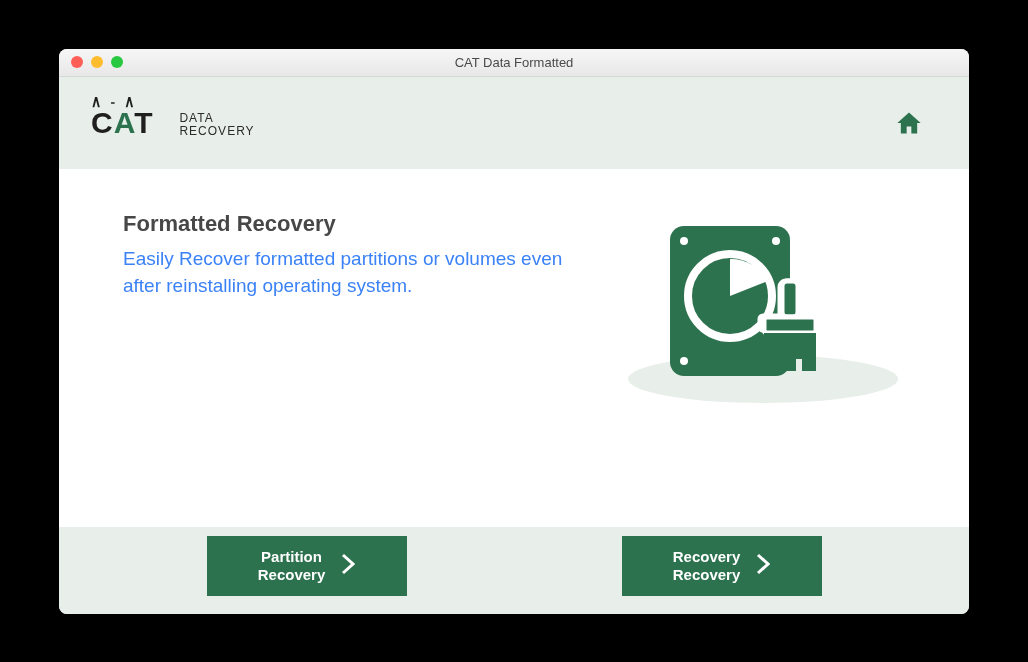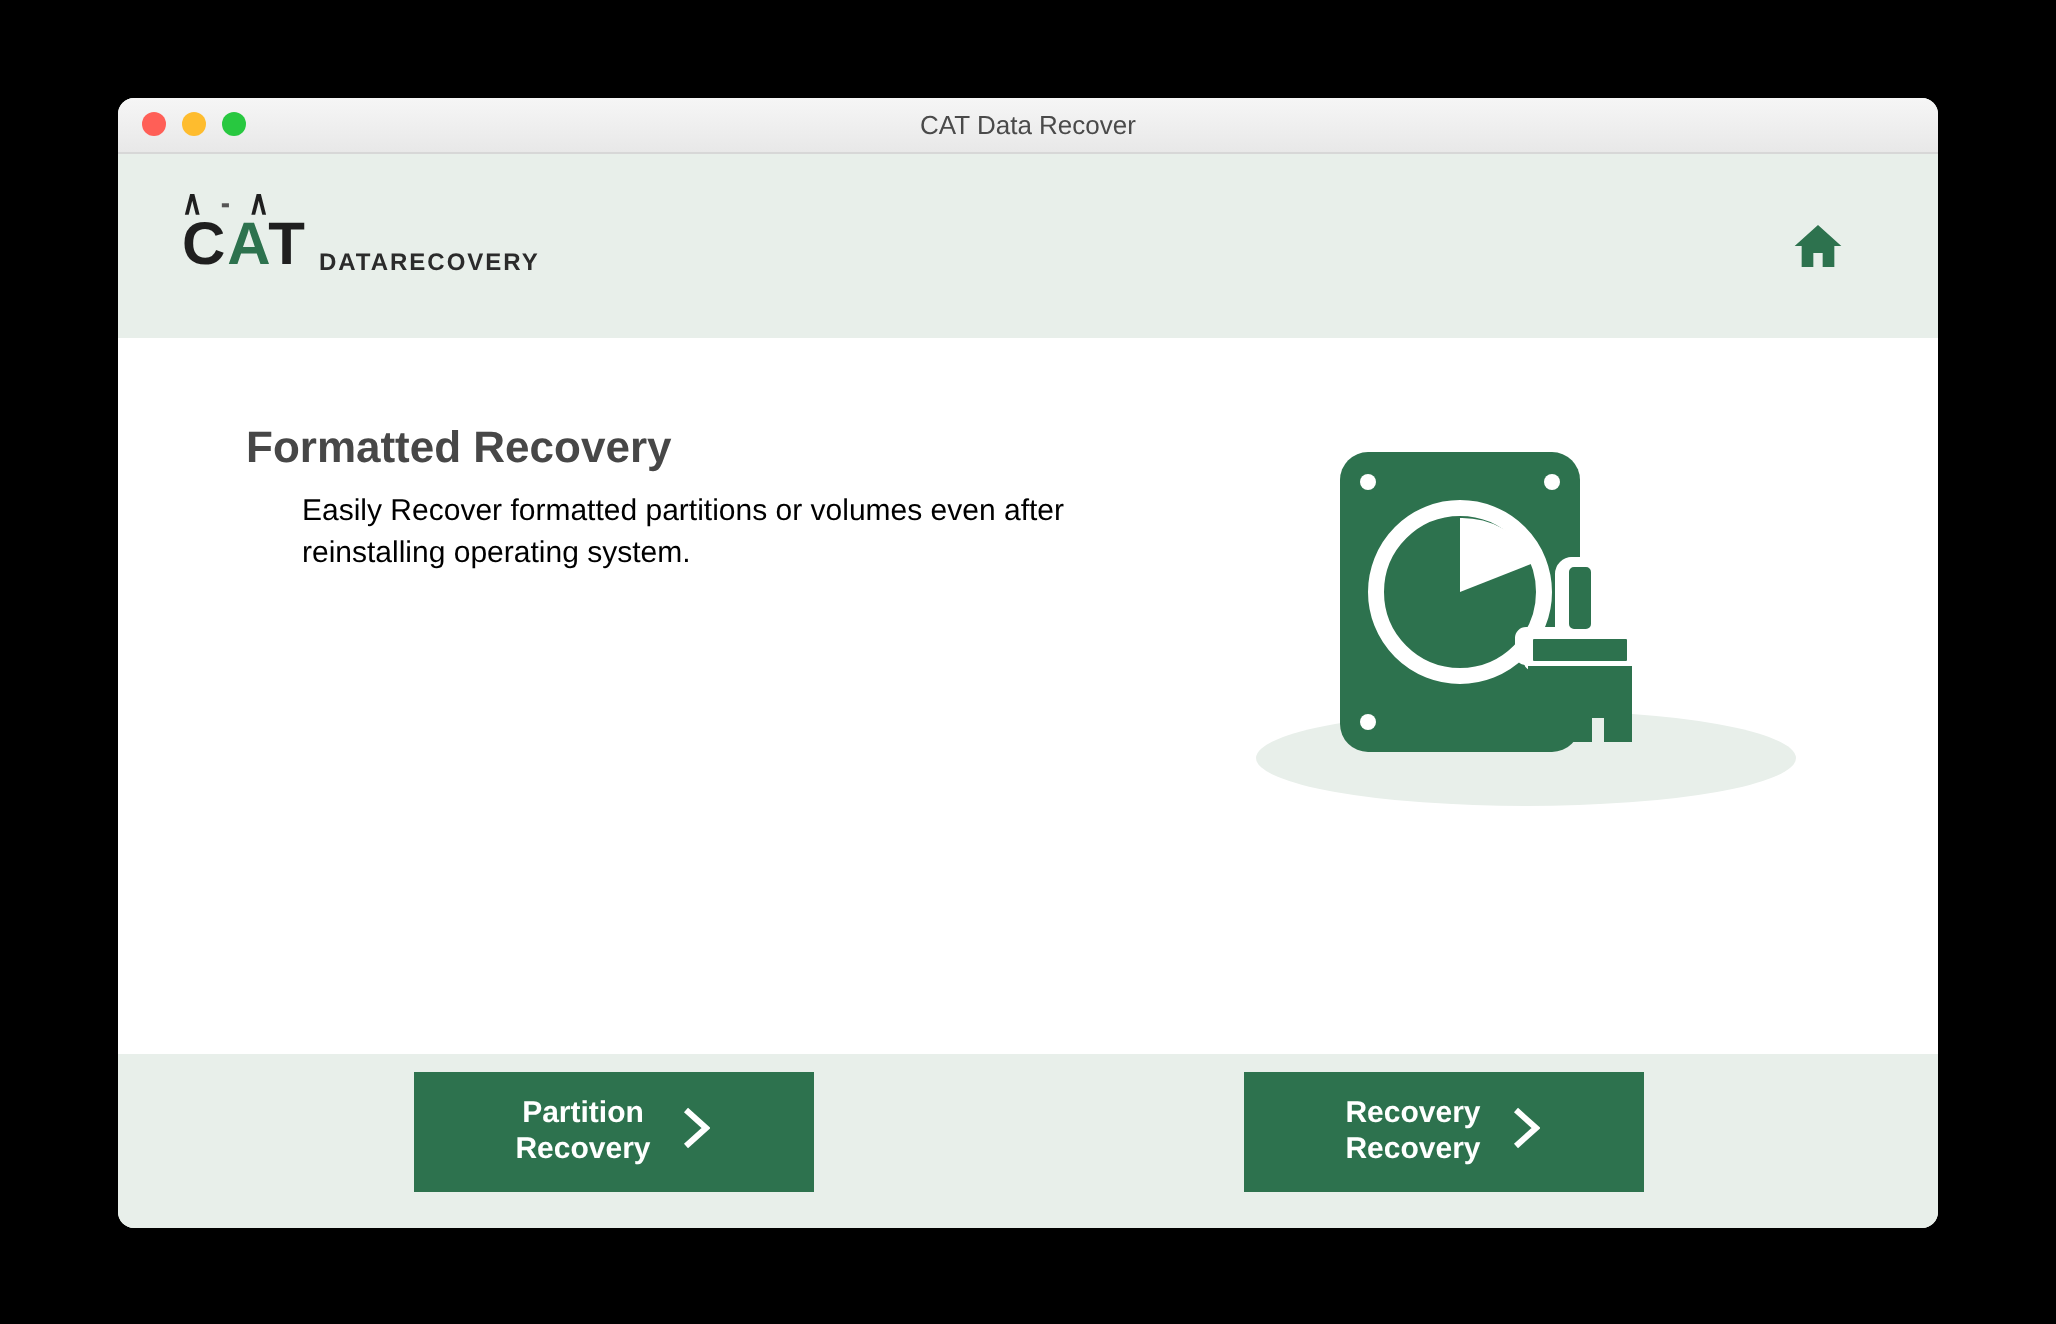--- a/index.html
+++ b/index.html
@@ -62,34 +62,34 @@
 .logo-top { display: flex; align-items: flex-end; gap: 6px; }
 .logo-cat { font-weight: 900; font-size: 30px; letter-spacing: 1px; color: #1f1f1f; position: relative; }
 .logo-cat .a { color: #2d724e; }
 .ears {
   position: absolute;
   top: -14px; left: 0; right: 18px;
   display: flex;
   justify-content: space-between;
 }
 .ear { font-size: 14px; color: #1f1f1f; transform: scaleY(1.2); }
-.logo-sub { display: flex; flex-direction: row; font-size: 12px; font-weight: 700; letter-spacing: 1px; color: #2b2b2b; line-height: 1.05; }
+.logo-sub { display: flex; flex-direction: column; font-size: 12px; font-weight: 400; letter-spacing: 1px; color: #2b2b2b; line-height: 1.05; margin-left: 20px; }
 .home-btn { width: 32px; height: 32px; display: flex; align-items: center; justify-content: center; cursor: pointer; }
 .home-btn svg { width: 28px; height: 28px; fill: #2d724e; }
 .content {
   background: #fff;
   margin: 0;
   flex: 1;
   padding: 42px 64px 36px 64px;
   display: flex;
   gap: 40px;
 }
 .text-side { flex: 1; max-width: 500px; }
 .heading { font-size: 22px; font-weight: 600; color: #474747; margin-bottom: 8px; }
-.desc { font-size: 15px; color: #000000; line-height: 1.45; margin-left: 28px; }
+.desc { font-size: 19px; color: #3b82f6; line-height: 1.45; }
 .illus-side { width: 280px; display: flex; align-items: flex-start; justify-content: center; padding-top: 10px; }
 .illus-wrap { position: relative; width: 250px; height: 190px; }
 .illus-shadow {
   position: absolute;
   bottom: 8px;
   left: -12px;
   width: 270px;
   height: 48px;
   background: #e8efea;
   border-radius: 50%;
@@ -120,21 +120,21 @@
 <body>
 
 <div class="window">
 
   <div class="titlebar">
     <div class="traffic-lights">
       <div class="light red"></div>
       <div class="light yellow"></div>
       <div class="light green"></div>
     </div>
-    <div class="title">CAT Data Recover</div>
+    <div class="title">CAT Data Formatted</div>
   </div>
 
   <div class="header">
     <div class="logo">
       <div class="logo-top">
         <div class="logo-cat">
           <div class="ears">
               <span class="ear">∧</span>
               <span class="ear" style="color:#555">-</span>
               <span class="ear">∧</span>

